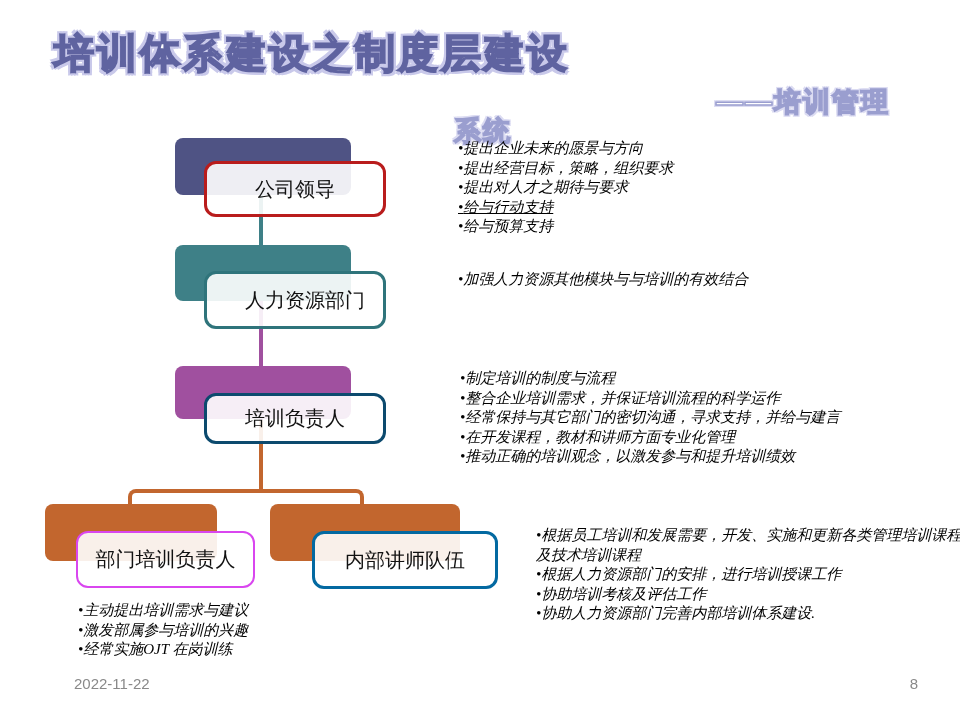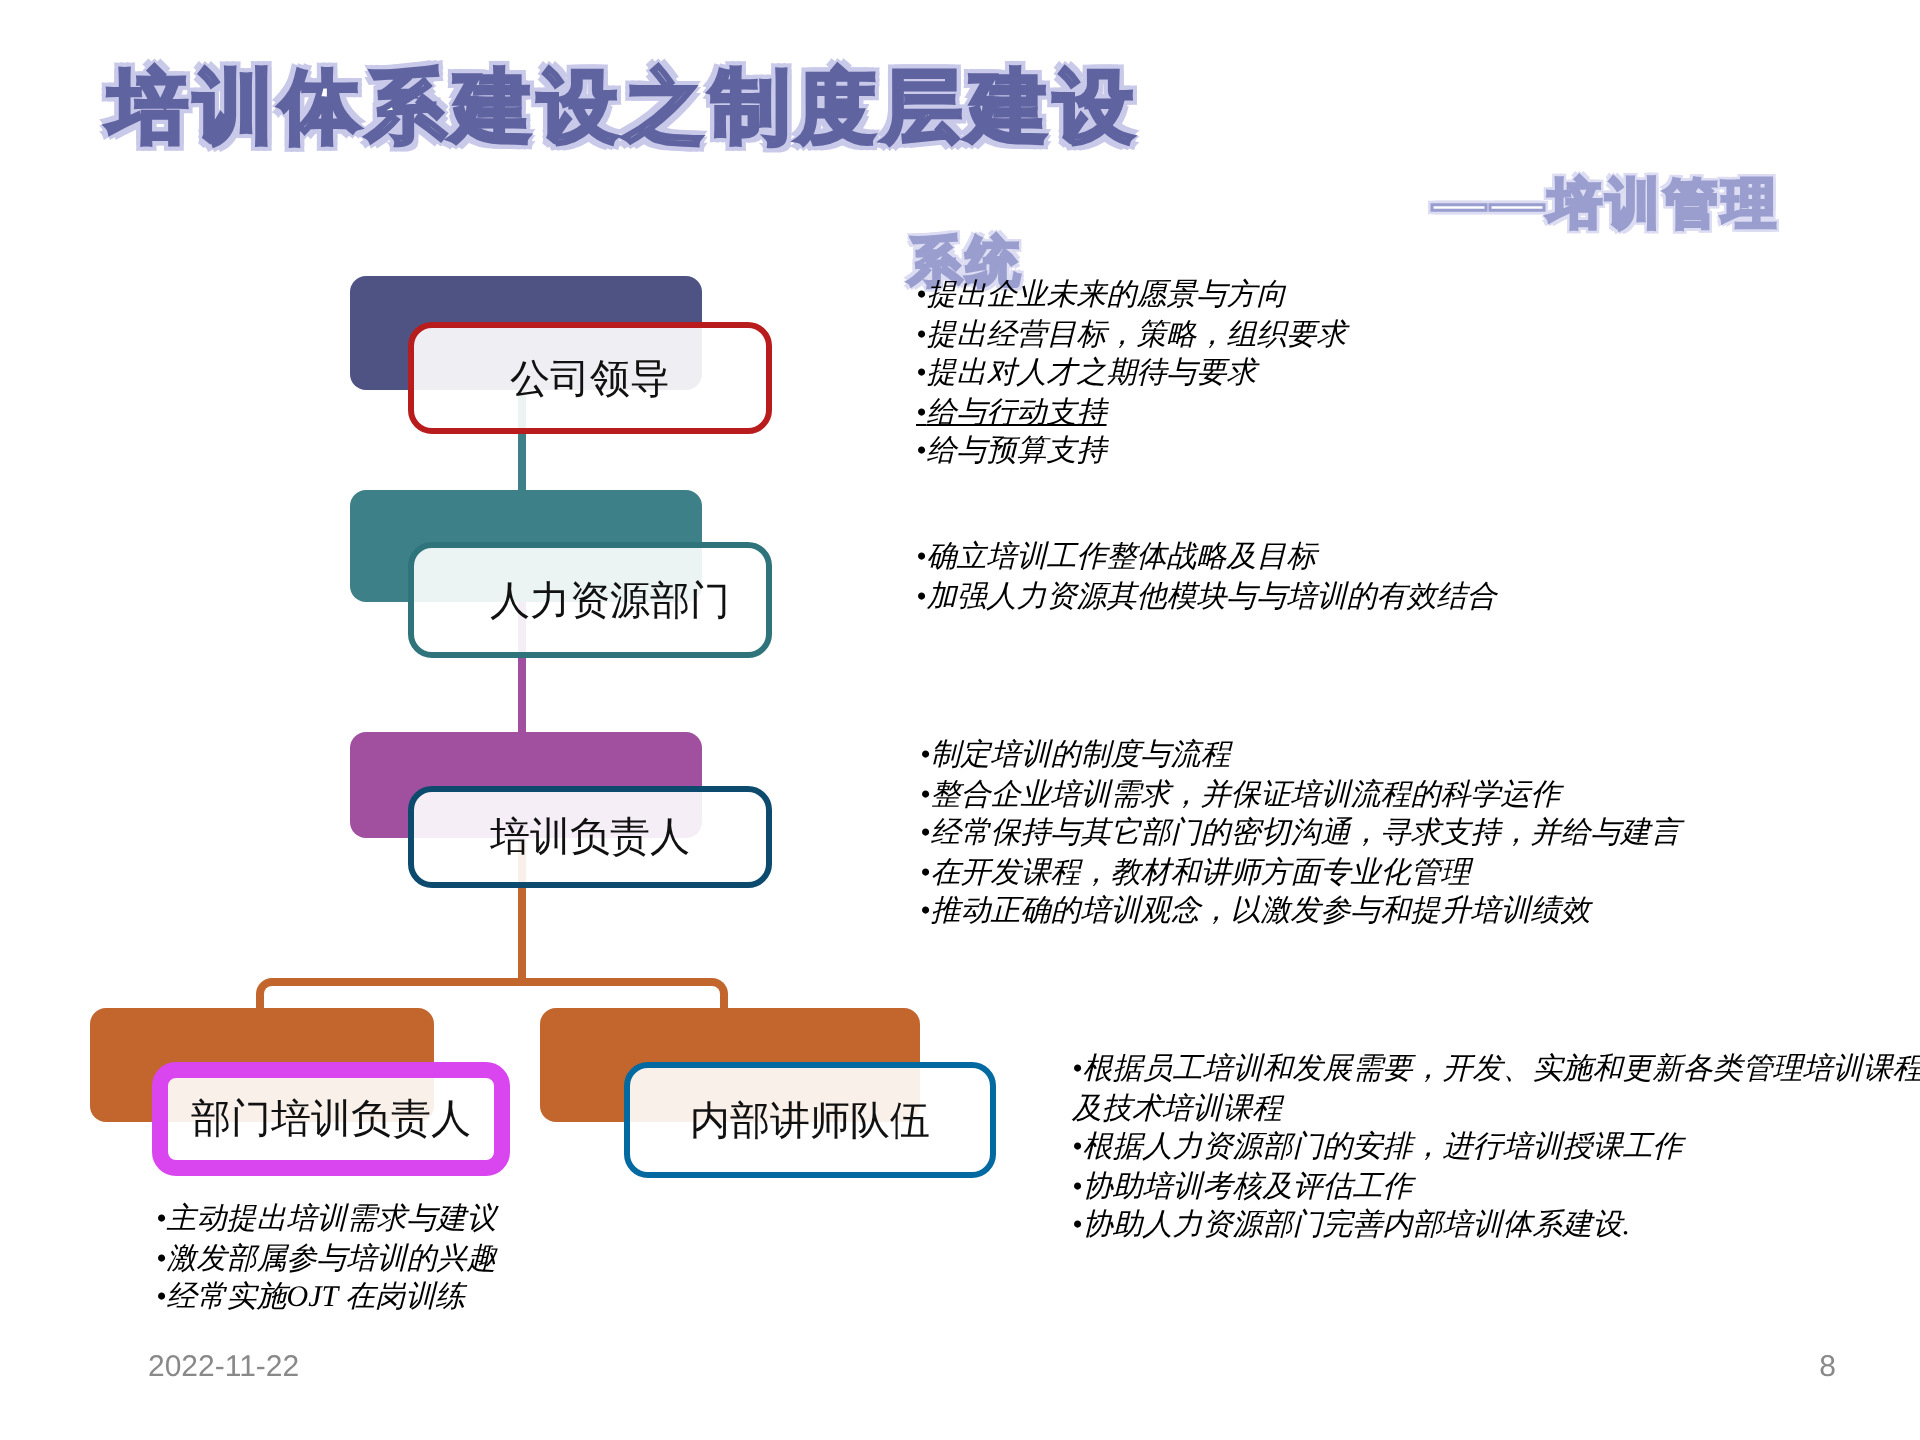--- a/index.html
+++ b/index.html
@@ -50,21 +50,21 @@
   .front {
     position:absolute; z-index:3; box-sizing:border-box;
     background:rgba(255,255,255,0.9); border-radius:12px;
     display:flex; align-items:center; justify-content:center;
     font-family:"Liberation Serif","DejaVu Serif",serif;
     font-size:20px; color:#111111;
   }
   .f1 { left:204px; top:161px; width:182px; height:56px; border:3px solid #b91c1c; }
   .f2 { left:204px; top:271px; width:182px; height:58px; border:3px solid #2F747B;padding-left:20px; }
   .f3 { left:204px; top:393px; width:182px; height:51px; border:3px solid #0c4a6e; }
-  .f4 { left:76px;  top:531px; width:179px; height:57px; border:8px solid #d946ef; }
+  .f4 { left:76px;  top:531px; width:179px; height:57px; border:2px solid #d946ef; }
   .f5 { left:312px; top:531px; width:186px; height:58px; border:3px solid #0369a1; }
 
   
   .notes {
     position:absolute; z-index:4; color:#000000;
     font-family:"Liberation Serif","DejaVu Serif",serif;
     font-size:15px; line-height:19.5px;font-style:italic;
   }
   .n1 { left:458px; top:139px; width:440px; }
   .n2 { left:458px; top:270px; width:440px; }
@@ -121,21 +121,20 @@
 
   <div class="notes n1">
     <div class="bullet">提出企业未来的愿景与方向</div>
     <div class="bullet">提出经营目标，策略，组织要求</div>
     <div class="bullet">提出对人才之期待与要求</div>
     <div class="bullet u">给与行动支持</div>
     <div class="bullet">给与预算支持</div>
   </div>
 
   <div class="notes n2">
-    <div class="bullet">确立培训工作整体战略及目标</div>
     <div class="bullet">加强人力资源其他模块与与培训的有效结合</div>
   </div>
 
   <div class="notes n3">
     <div class="bullet">制定培训的制度与流程</div>
     <div class="bullet">整合企业培训需求，并保证培训流程的科学运作</div>
     <div class="bullet">经常保持与其它部门的密切沟通，寻求支持，并给与建言</div>
     <div class="bullet">在开发课程，教材和讲师方面专业化管理</div>
     <div class="bullet">推动正确的培训观念，以激发参与和提升培训绩效</div>
   </div>

